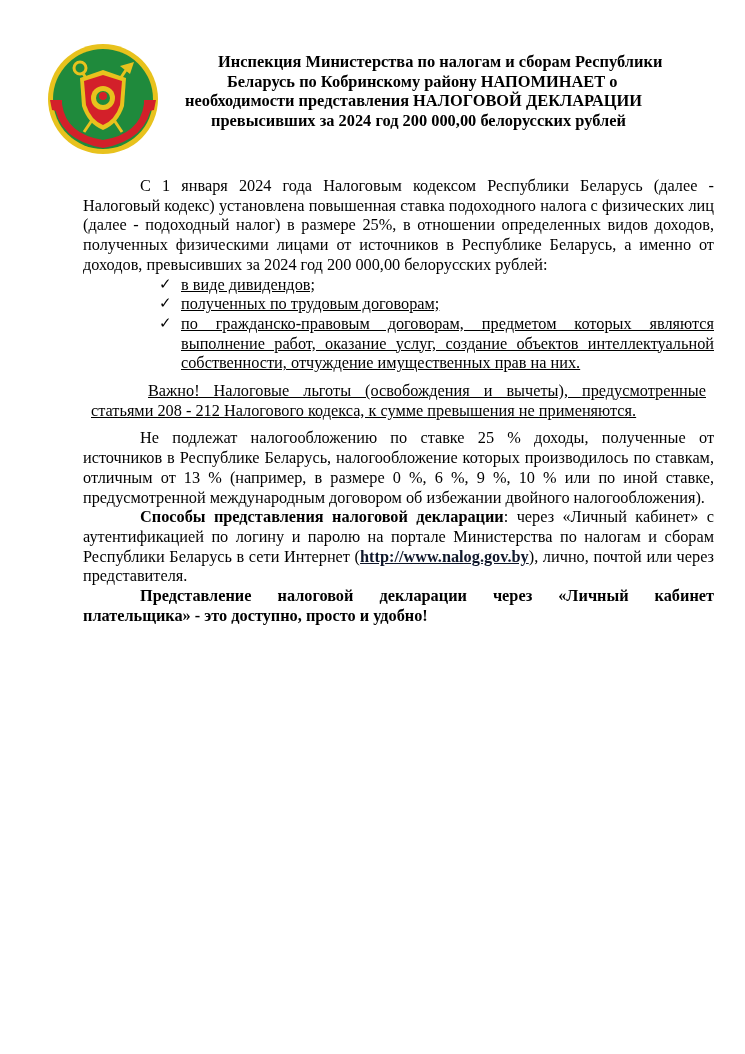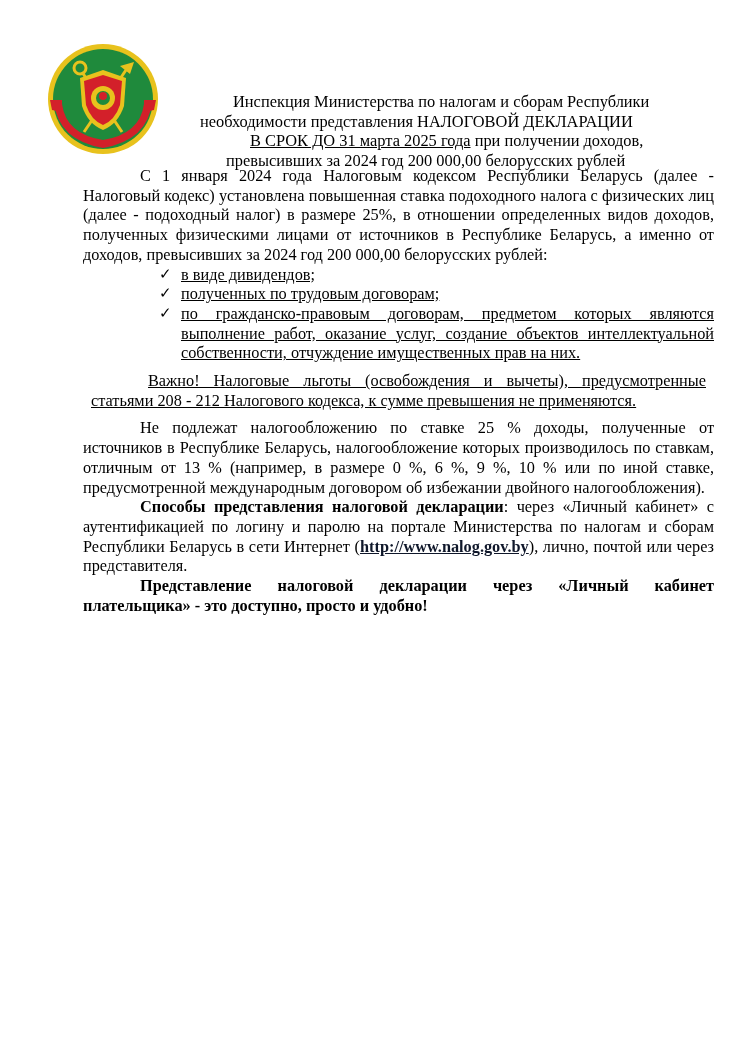--- a/index.html
+++ b/index.html
@@ -1,28 +1,28 @@
 <!DOCTYPE html>
 <html><head>
 <meta charset="utf-8">
 <style>
   html, body { margin:0; padding:0; background:#ffffff; }
   body { width:745px; height:1054px; position:relative; overflow:hidden;
          font-family:"Liberation Serif", "DejaVu Serif", serif; color:#000; }
   .logo { position:absolute; left:44px; top:40px; width:118px; height:118px; }
-  .header { position:absolute; left:195px; top:52px; width:525px;
-            font-weight:normal; font-size:16.4px; line-height:19.5px;margin-top:40px; }
+  .header { position:absolute; left:180px; top:52px; width:525px;
+            font-weight:bold; font-size:16.4px; line-height:19.5px; }
   .header div { white-space:nowrap; }
   .h1 { padding-left:38px; }
   .h2 { padding-left:47px; }
   .h3 { padding-left:5px; }
   .h4 { padding-left:55px; }
   .h5 { padding-left:31px; }
   .u { text-decoration:underline; }
-  .body { position:absolute; left:83px; top:166px; width:631px;
+  .body { position:absolute; left:83px; top:176px; width:631px;
           font-size:16.3px; line-height:19.7px; text-align:justify;font-family:Liberation Serif, serif; }
   .p { text-indent:57px; margin:0; }
   ul.checks { list-style:none; margin:0; padding:0 0 0 98px; }
   ul.checks li { position:relative; text-decoration:underline; text-align:justify; }
   ul.checks li .mark { position:absolute; left:-22px; top:0; text-decoration:none; font-size:15px; }
   .important { text-decoration:underline; text-indent:57px; margin:8px; }
   .link { font-weight:bold; text-decoration:underline; color:#0f172a; }
   .b { font-weight:bold; }
 </style>
 </head>
@@ -46,22 +46,22 @@
     <path d="M59 30 L82 38 L80 66 Q74 84 59 90 Q44 84 38 66 L36 38 Z" fill="#e8c21d"></path>
     <path d="M59 35 L78 41 L76 65 Q71 80 59 85 Q47 80 42 65 L40 41 Z" fill="#d3202a"></path>
     <circle cx="59" cy="58" r="12" fill="#e8c21d"></circle>
     <circle cx="59" cy="58" r="7" fill="#1f8a3c"></circle>
     <circle cx="59" cy="56" r="4" fill="#d3202a"></circle>
   </svg>
 </div>
 
 <div class="header">
   <div class="h1">Инспекция Министерства по налогам и сборам Республики</div>
+  <div class="h2">Беларусь по Кобринскому району НАПОМИНАЕТ о</div>
   <div class="h3">необходимости представления НАЛОГОВОЙ ДЕКЛАРАЦИИ</div>
-  <div class="h4"><span class="u">В СРОК ДО 31 марта 2025 года</span><span> при получении доходов,</span></div>
   <div class="h5">превысивших за 2024 год 200 000,00 белорусских рублей</div>
 </div>
 
 <div class="body">
   <p class="p">С 1 января 2024 года Налоговым кодексом Республики Беларусь (далее - Налоговый кодекс) установлена повышенная ставка подоходного налога с физических лиц (далее - подоходный налог) в размере 25%, в отношении определенных видов доходов, полученных физическими лицами от источников в Республике Беларусь, а именно от доходов, превысивших за 2024 год 200 000,00 белорусских рублей:</p>
   <ul class="checks">
     <li><span class="mark">✓</span><span>в виде дивидендов;</span></li>
     <li><span class="mark">✓</span><span>полученных по трудовым договорам;</span></li>
     <li><span class="mark">✓</span><span>по гражданско-правовым договорам, предметом которых являются выполнение работ, оказание услуг, создание объектов интеллектуальной собственности, отчуждение имущественных прав на них.</span></li>
   </ul>

